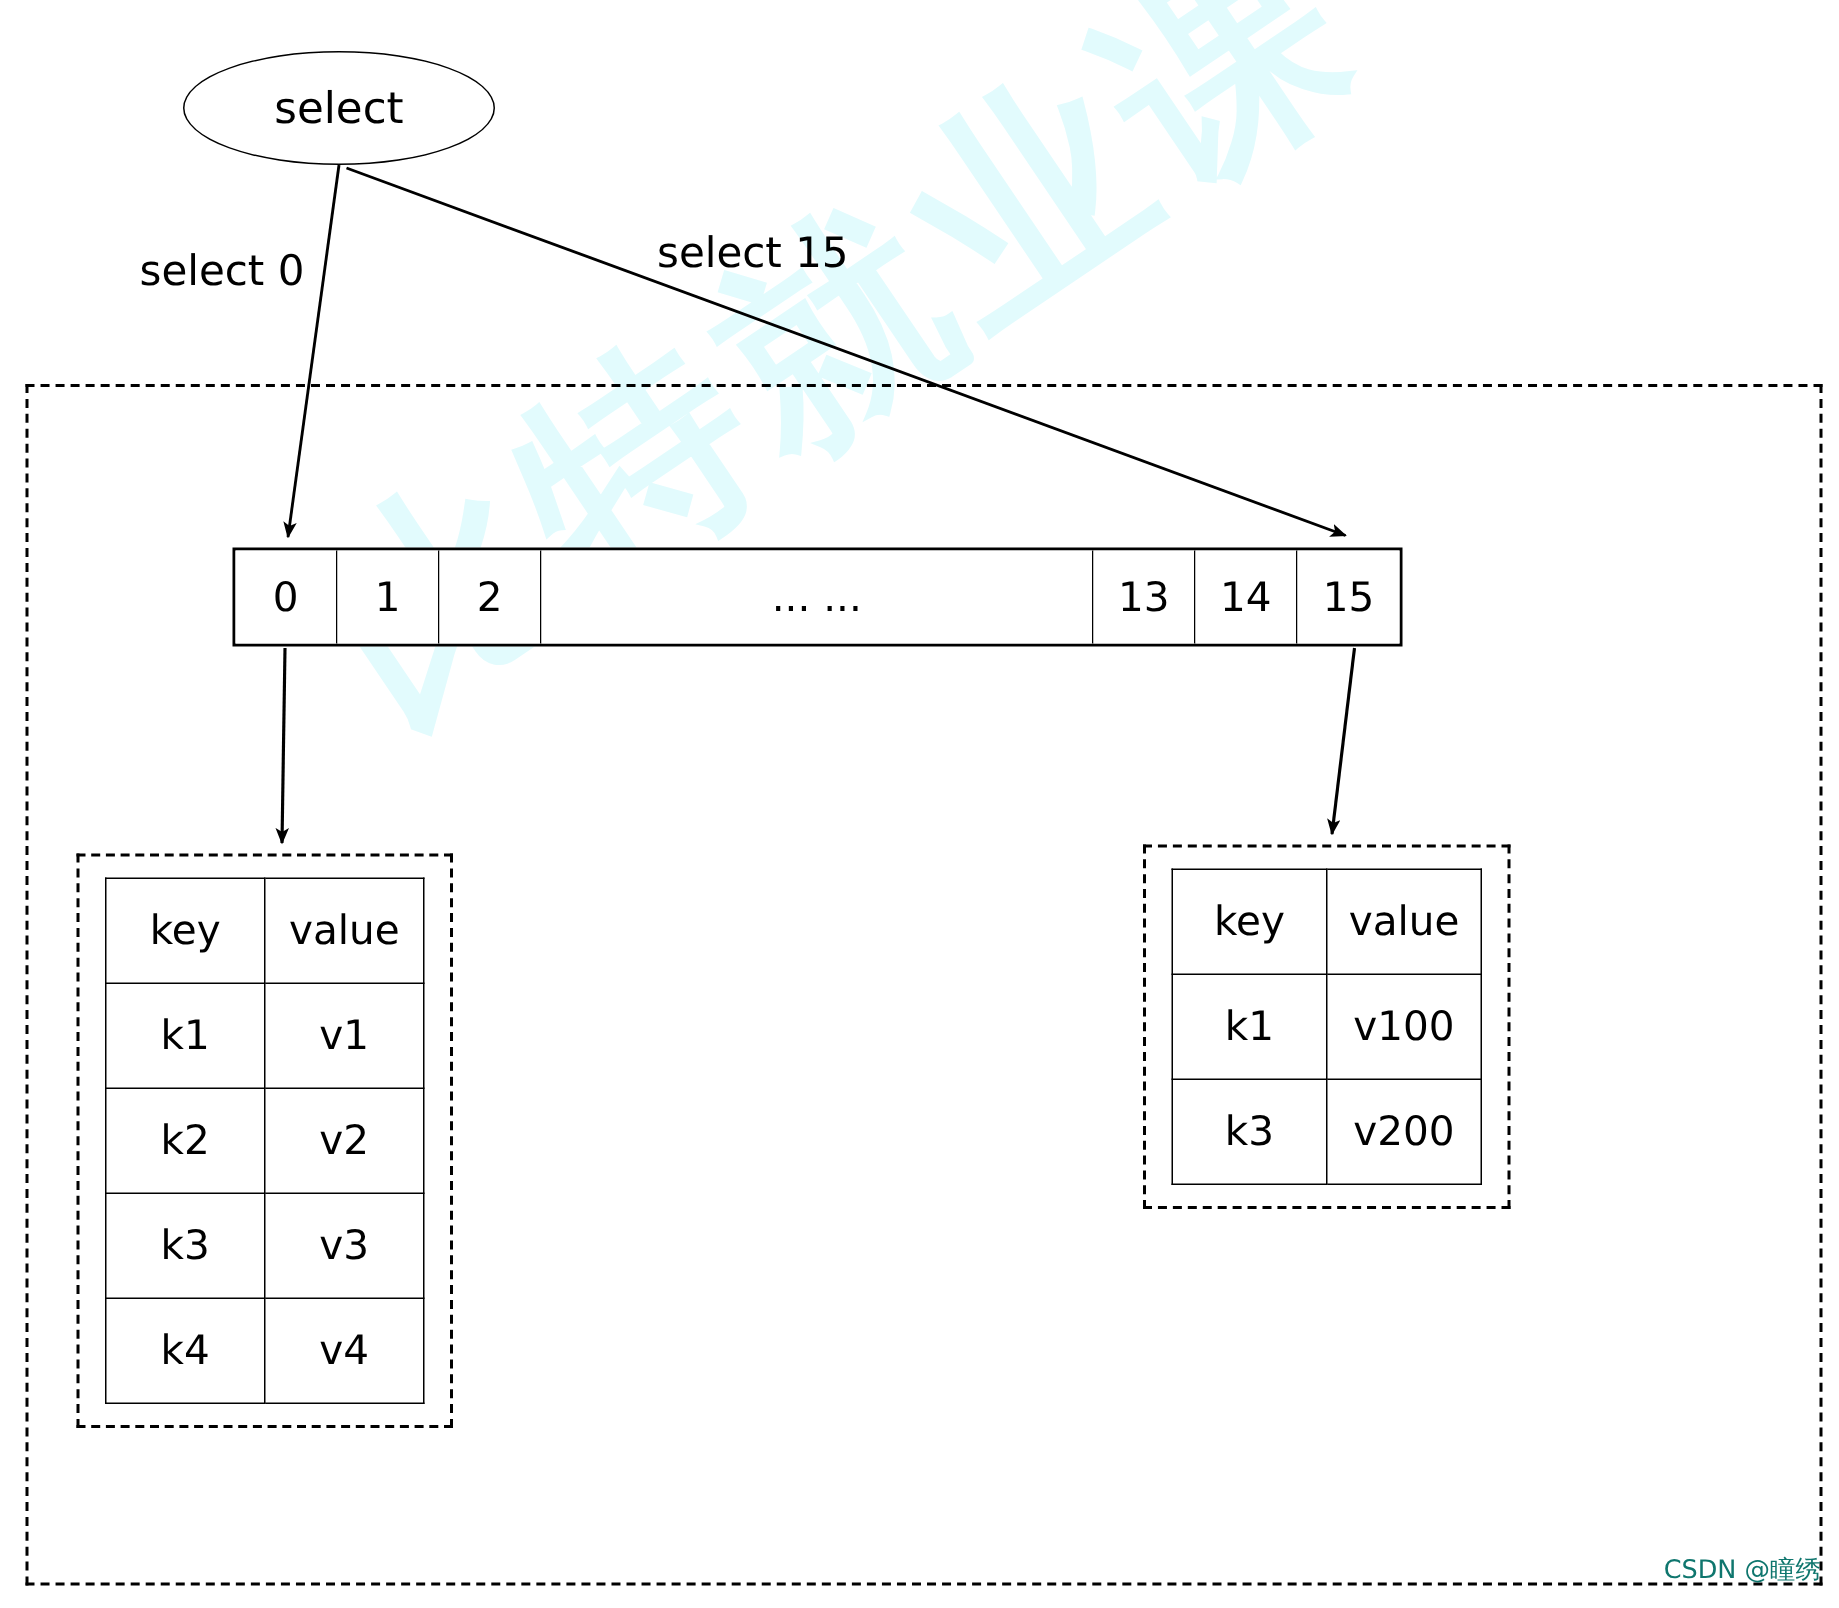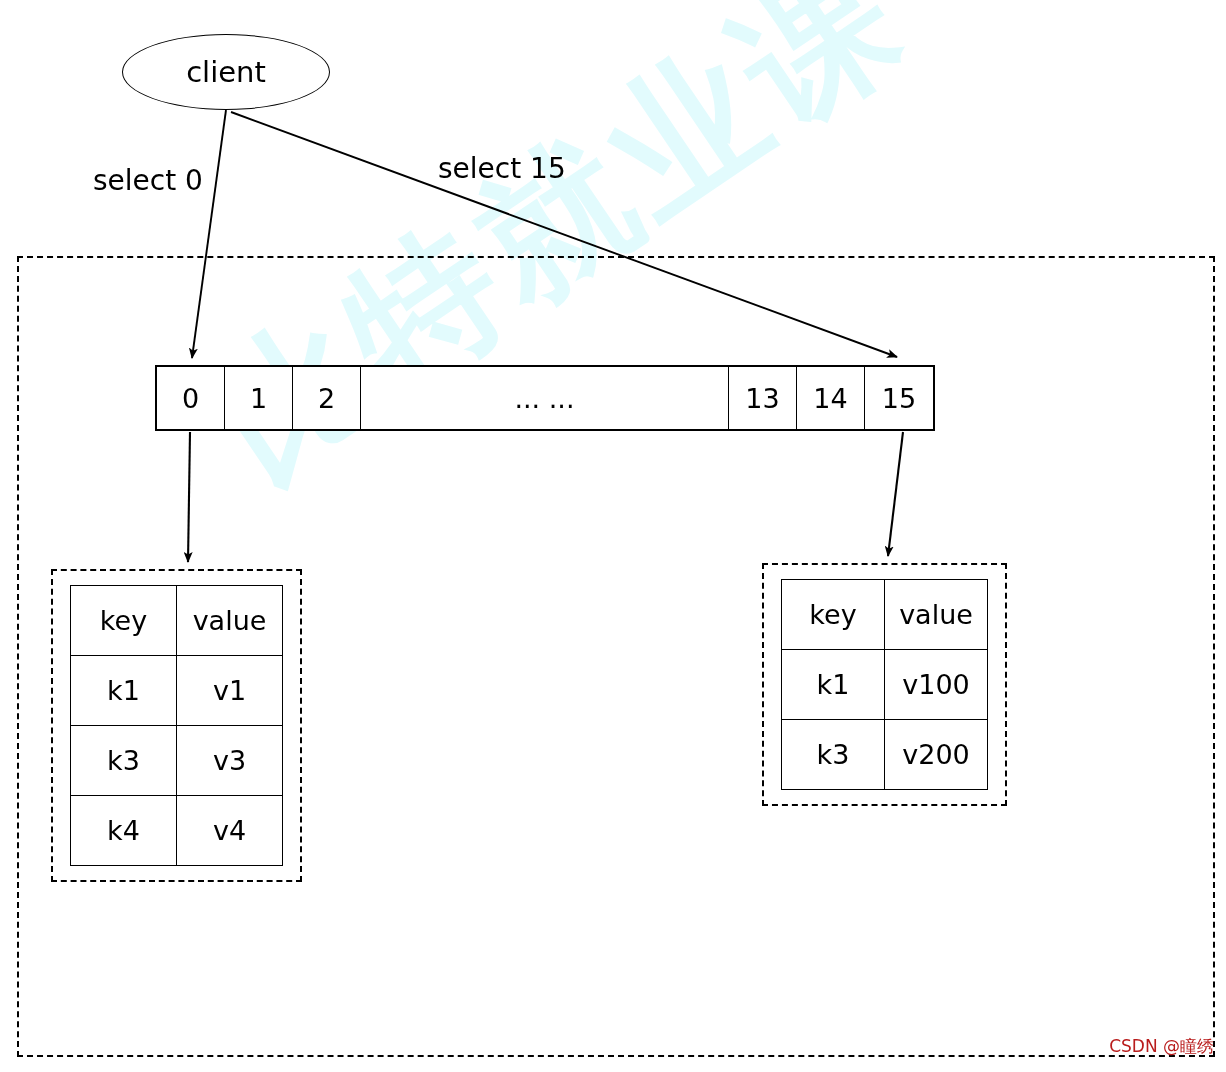--- a/index.html
+++ b/index.html
@@ -42,21 +42,21 @@
     white-space: nowrap;
     user-select: none;
     pointer-events: none;
   }
   .wm-corner {
     position: absolute;
     right: 12px;
     bottom: 14px;
     font-family: "DejaVu Sans", sans-serif;
     font-size: 17px;
-    color: #b91c1c;
+    color: #0f766e;
     white-space: nowrap;
     user-select: none;
     pointer-events: none;
   }
 
   
   .ellipse-node {
     position: absolute;
     left: 122px;
     top: 34px;
@@ -170,21 +170,21 @@
     <line x1="226" y1="110" x2="192" y2="358" stroke="#000" stroke-width="1.9" marker-end="url(#arrowhead)"></line>
 
     <line x1="231" y1="112" x2="897" y2="357" stroke="#000" stroke-width="1.9" marker-end="url(#arrowhead)"></line>
 
     <line x1="190" y1="432" x2="188" y2="562" stroke="#000" stroke-width="2.1" marker-end="url(#arrowhead)"></line>
 
     <line x1="903" y1="432" x2="888" y2="556" stroke="#000" stroke-width="2.1" marker-end="url(#arrowhead)"></line>
   </svg>
 
   <div class="ellipse-node">
-    <span>client</span>
+    <span>select</span>
   </div>
 
   <div class="edge-label" id="label-select0">select 0</div>
   <div class="edge-label" id="label-select15">select 15</div>
 
   <div class="outer-box"></div>
 
   <div class="db-strip">
     <div class="db-cell">0</div>
     <div class="db-cell">1</div>
@@ -200,20 +200,24 @@
       <tbody>
         <tr>
           <td>key</td>
           <td>value</td>
         </tr>
         <tr>
           <td>k1</td>
           <td>v1</td>
         </tr>
         <tr>
+          <td>k2</td>
+          <td>v2</td>
+        </tr>
+        <tr>
           <td>k3</td>
           <td>v3</td>
         </tr>
         <tr>
           <td>k4</td>
           <td>v4</td>
         </tr>
       </tbody>
     </table>
   </div>

